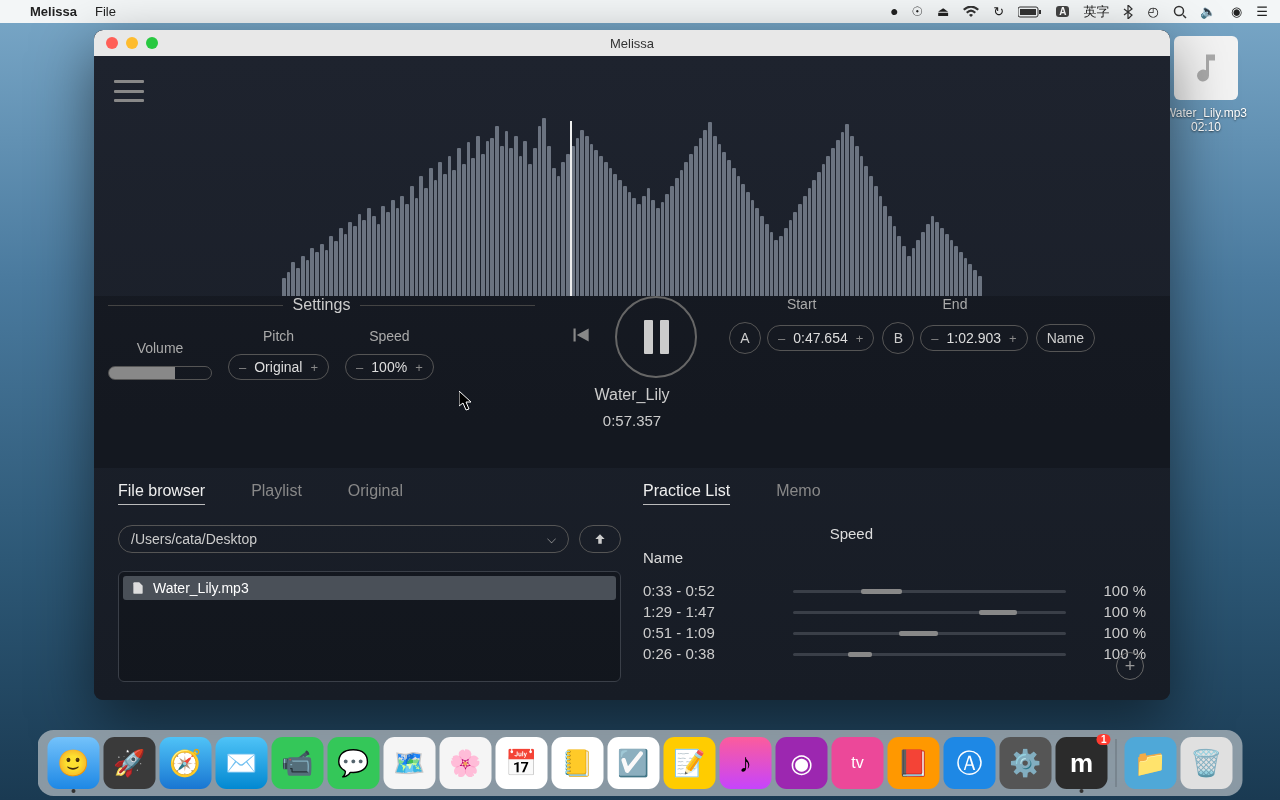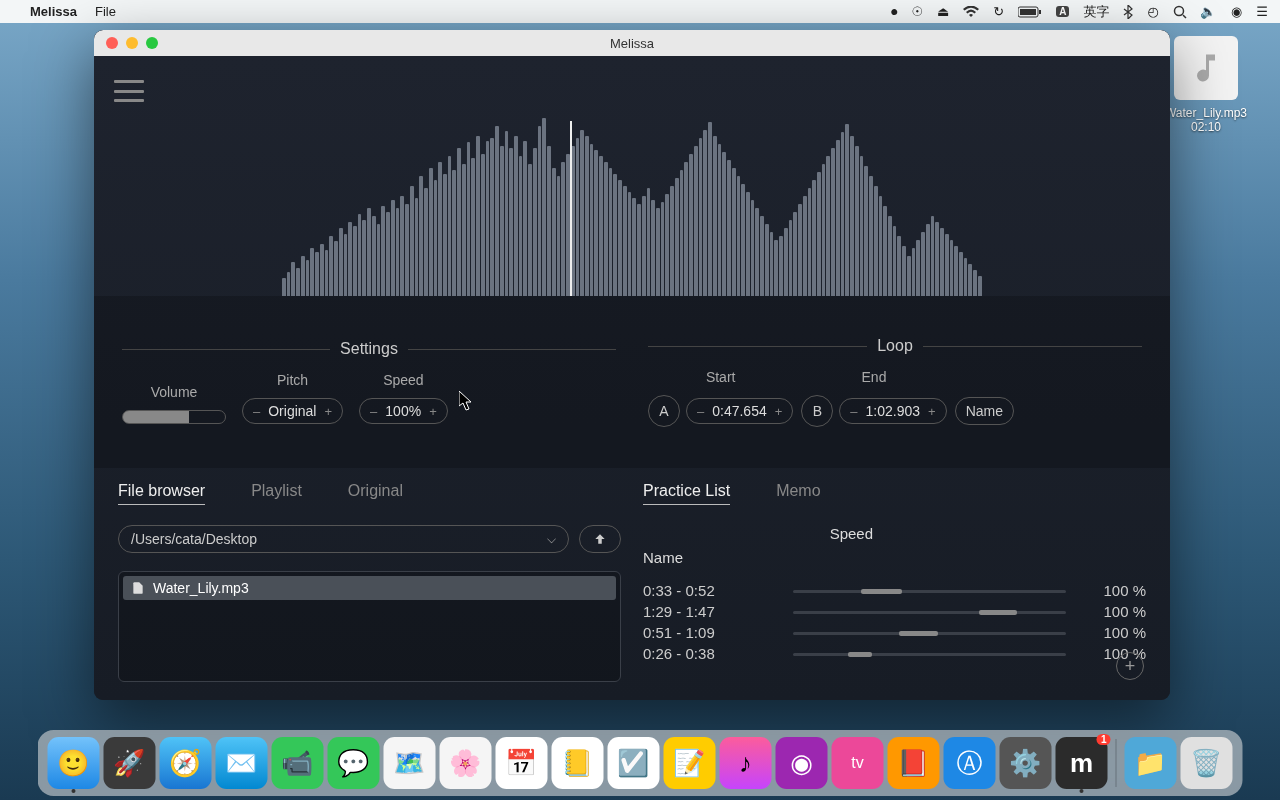--- a/index.html
+++ b/index.html
@@ -19,21 +19,21 @@
 .traffic span { width:12px; height:12px; border-radius:50%; }
 .tl-red{background:#ff5f57;} .tl-yellow{background:#febc2e;} .tl-green{background:#28c840;}
 .titlebar .title { position:absolute; left:0; right:0; text-align:center; font-size:13px; color:#333; pointer-events:none; }
 .appbody { background:linear-gradient(180deg,#1e232e 0%,#171c25 100%); height:644px; display:flex; flex-direction:column; }
 .top-area { height:240px; position:relative; padding:0 18px; }
 .hamburger { position:absolute; left:20px; top:24px; width:30px; height:22px; display:flex; flex-direction:column; justify-content:space-between; cursor:pointer; }
 .hamburger span { height:3px; background:#888; border-radius:1px; }
 .waveform { position:absolute; left:18px; right:18px; bottom:0; height:205px; display:flex; align-items:flex-end; gap:1px; padding:0 170px; }
 .waveform span { flex:1; background:#6b7380; border-radius:1px 1px 0 0; min-width:2px; }
 .waveform .playhead { position:absolute; bottom:0; left:44%; width:2px; height:175px; background:#eee; }
-.mid-area { height:172px; background:rgba(0,0,0,0.2); display:flex; align-items:center; padding:0 28px; gap:32px; }
+.mid-area { height:172px; background:rgba(0,0,0,0.2); display:flex; align-items:flex-start; padding:0 14px; gap:32px; }
 .panel { flex:1; color:#bbb; }
 .panel-title-row{display:flex;align-items:center;gap:10px;margin-bottom:14px;}
 .panel-title-row .line{flex:1;height:1px;background:#444;}
 .panel-title{color:#ccc;font-size:16px;}
 .knob-row { display:flex; gap:16px; align-items:flex-end; }
 .knob { display:flex; flex-direction:column; align-items:center; gap:10px; font-size:14px; color:#aaa; }
 .volume-slider { width:104px; height:14px; border:1px solid #555; border-radius:8px; background:linear-gradient(90deg,#888 65%,transparent 65%); }
 .pill { border:1px solid #555; border-radius:18px; padding:4px 10px; display:flex; align-items:center; gap:8px; color:#ddd; font-size:14px; }
 .pill .pm { color:#888; font-size:13px; }
 .center-ctrl { display:flex; flex-direction:column; align-items:center; gap:8px; color:#ddd; }
@@ -326,27 +326,35 @@
             <span>Speed</span>
             <div class="pill">
                 <span class="pm">–</span>
                 <span>100%</span>
                 <span class="pm">+</span>
               </div>
           </div>
         </div>
       </div>
 
+      <div class="center-ctrl">
+        <div class="play-row">
+          <div class="prevbtn"><svg viewBox="0 0 24 24">
+                <path d="M6 6 h2 v12 h-2 z M20 6 v12 L9 12 Z"></path>
+              </svg></div>
+          <div class="pausebtn">
+              <span></span>
+              <span></span>
+            </div>
+        </div>
+        <div class="track-name">Water_Lily</div>
+        <div class="track-time">0:57.357</div>
+      </div>
 
       <div class="panel loop-panel">
-        <div class="panel-title-row">
-            <span class="line"></span>
-            <span class="panel-title">Loop</span>
-            <span class="line"></span>
-          </div>
         <div class="loop-controls">
           <div class="loop-group">
             <span class="loop-label">Start</span>
             <div style="display:flex;gap:6px;align-items:center;">
               <div class="circ-btn">A</div>
               <div class="pill">
                   <span class="pm">–</span>
                   <span>0:47.654</span>
                   <span class="pm">+</span>
                 </div>

